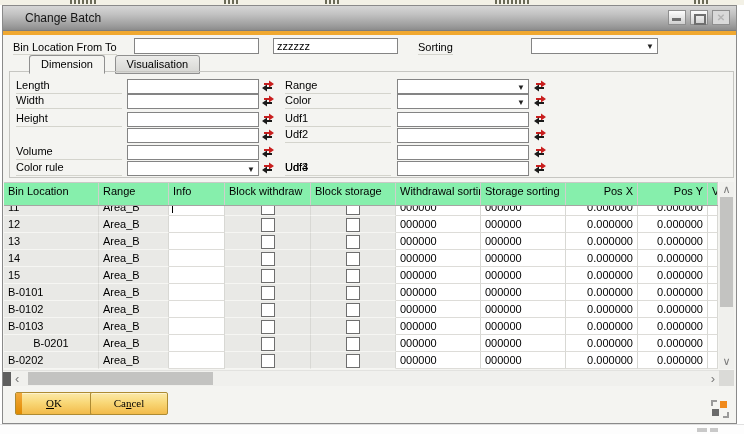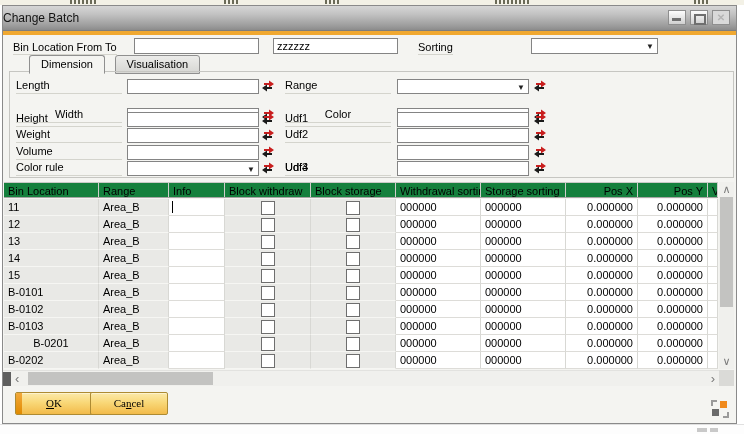--- a/index.html
+++ b/index.html
@@ -12,21 +12,21 @@
   .tick{position:absolute;top:0;height:4px;background:repeating-linear-gradient(90deg,#6b6b58 0 2px,rgba(0,0,0,0) 2px 4px);}
   .bg-bottom{left:0;top:424px;width:744px;height:10px;background:#fdfdfd;border-top:1px solid #e0e0e0;}
   .frag{position:absolute;background:#c9c9c9;}
 
   
   .dialog{left:2px;top:5px;width:735px;height:419px;background:#f4f4f1;border:1px solid #8a8a8a;}
 
   .titlebar{left:0;top:0;width:733px;height:25px;
     background:linear-gradient(#d6d6d6,#c2c2c2 35%,#9a9a9a 85%,#8b8b8b);
     border-bottom:1px solid #7e7e7e;}
-  .title{position:absolute;left:0;top:5px;font-size:12px;color:#141414;}
+  .title{position:absolute;left:22px;top:5px;font-size:12px;color:#141414;}
   .winbtns{position:absolute;right:6px;top:4px;display:flex;gap:4px;}
   .wbtn{width:18px;height:15px;box-sizing:border-box;border:1px solid #8e8e8e;
         background:linear-gradient(#fdfdfd,#e3e3e3 60%,#cfcfcf);position:relative;}
   .wbtn.disabled{background:#d9d9d9;}
   .g-min{position:absolute;left:3px;bottom:3px;width:9px;height:3px;background:#6f6f6f;}
   .g-max{position:absolute;left:3px;top:3px;width:8px;height:7px;border:2px solid #6f6f6f;}
   .g-close{position:absolute;left:0;top:1px;width:100%;text-align:center;color:#b4b4b4;font-size:10px;font-weight:bold;}
 
   .goldbar{left:0;top:25px;width:733px;height:4px;background:#F0A830;}
 
@@ -44,21 +44,21 @@
 
   .groupbox{left:6px;top:65px;width:725px;height:107px;border:1px solid #c6c6c2;z-index:1;}
   .frow{position:absolute;height:16px;width:100%;}
   .flabel{position:absolute;border-bottom:1px solid #d4d4cd;height:14px;}
   .ffield{position:absolute;height:15px;border:1px solid #848484;background:#fff;box-sizing:border-box;
           font-family:"Liberation Sans", sans-serif;font-size:11px;padding:0 3px;}
   .ffield.dropdown .arr{position:absolute;right:3px;top:3px;font-size:8px;color:#222;line-height:9px;}
   .ricon{position:absolute;width:14px;height:14px;top:0;}
 
   
-  .gridhead{left:1px;top:176px;width:714px;height:16px;display:flex;background:#15803d;
+  .gridhead{left:1px;top:176px;width:714px;height:24px;display:flex;background:#86efac;
             border-top:1px solid #c9c9c6;border-bottom:1px solid #a5a5a2;z-index:2;}
   .hcell{box-sizing:border-box;border-right:1px solid #cfcfcc;padding:2px 4px 0 4px;
          white-space:nowrap;overflow:hidden;}
   .hcell.right{text-align:right;}
   .gridbody{left:1px;top:193px;width:714px;height:170px;}
   .trow{display:flex;height:17px;}
   .c{box-sizing:border-box;border-right:1px solid #d8d8d4;border-bottom:1px solid #dddcd8;
      padding:2px 4px 0 4px;white-space:nowrap;overflow:hidden;position:relative;}
   .c.gray{background:#e9e9e6;border-bottom:1px solid #f6f6f3;}
   .c.white{background:#ffffff;}
@@ -140,21 +140,21 @@
   </svg>
           <div class="flabel" style="left: 275px; width: 106px;">Range</div>
           <div class="ffield dropdown" style="left: 387px; width: 132px;">
             <span class="arr">▼</span>
           </div>
           <svg viewBox="0 0 14 14" width="14" height="14" class="ricon" style="left: 523px;">
     <path d="M3 4 h5 V1.5 L13 5 8 8.5 V6 H3 z" fill="#C81E1E"></path>
     <path d="M11 10 h-5 V7.5 L1 11 6 14.5 V12 h5 z" fill="#1A1A1A" transform="translate(0,-2)"></path>
   </svg>
         </div>
-        <div class="frow" style="top: 36px; text-align: center;">
+        <div class="frow" style="top: 22px;">
           <div class="flabel" style="left: 6px; width: 106px;">Width</div>
           <div class="ffield" style="left: 117px; width: 132px;"></div>
           <svg viewBox="0 0 14 14" width="14" height="14" class="ricon" style="left: 251px;">
     <path d="M3 4 h5 V1.5 L13 5 8 8.5 V6 H3 z" fill="#C81E1E"></path>
     <path d="M11 10 h-5 V7.5 L1 11 6 14.5 V12 h5 z" fill="#1A1A1A" transform="translate(0,-2)"></path>
   </svg>
           <div class="flabel" style="left: 275px; width: 106px;">Color</div>
           <div class="ffield dropdown" style="left: 387px; width: 132px;">
             <span class="arr">▼</span>
           </div>
@@ -171,21 +171,20 @@
     <path d="M11 10 h-5 V7.5 L1 11 6 14.5 V12 h5 z" fill="#1A1A1A" transform="translate(0,-2)"></path>
   </svg>
           <div class="flabel" style="left: 275px; width: 106px;">Udf1</div>
           <div class="ffield" style="left: 387px; width: 132px;"></div>
           <svg viewBox="0 0 14 14" width="14" height="14" class="ricon" style="left: 523px;">
     <path d="M3 4 h5 V1.5 L13 5 8 8.5 V6 H3 z" fill="#C81E1E"></path>
     <path d="M11 10 h-5 V7.5 L1 11 6 14.5 V12 h5 z" fill="#1A1A1A" transform="translate(0,-2)"></path>
   </svg>
         </div>
         <div class="frow" style="top: 56.2px;">
-          <div class="flabel" style="left: 6px; width: 106px;">Weight</div>
           <div class="ffield" style="left: 117px; width: 132px;"></div>
           <svg viewBox="0 0 14 14" width="14" height="14" class="ricon" style="left: 251px;">
     <path d="M3 4 h5 V1.5 L13 5 8 8.5 V6 H3 z" fill="#C81E1E"></path>
     <path d="M11 10 h-5 V7.5 L1 11 6 14.5 V12 h5 z" fill="#1A1A1A" transform="translate(0,-2)"></path>
   </svg>
           <div class="flabel" style="left: 275px; width: 106px;">Udf2</div>
           <div class="ffield" style="left: 387px; width: 132px;"></div>
           <svg viewBox="0 0 14 14" width="14" height="14" class="ricon" style="left: 523px;">
     <path d="M3 4 h5 V1.5 L13 5 8 8.5 V6 H3 z" fill="#C81E1E"></path>
     <path d="M11 10 h-5 V7.5 L1 11 6 14.5 V12 h5 z" fill="#1A1A1A" transform="translate(0,-2)"></path>

